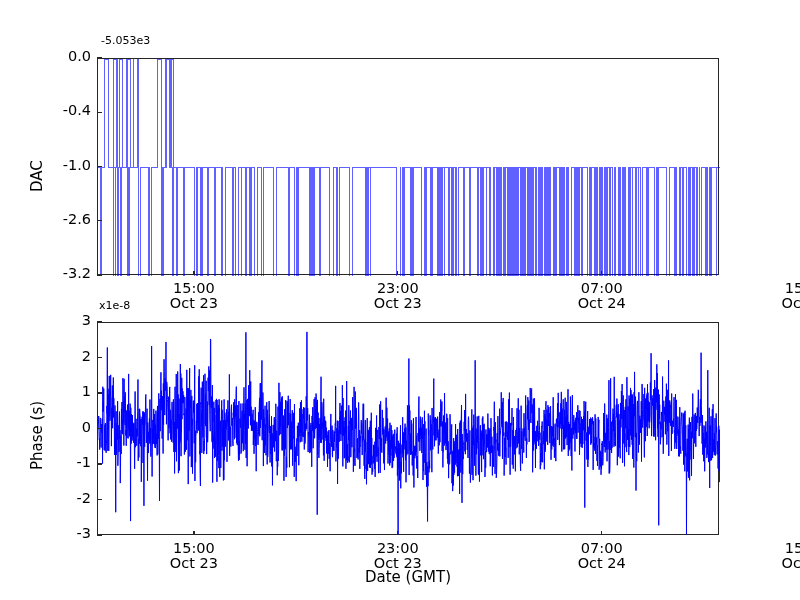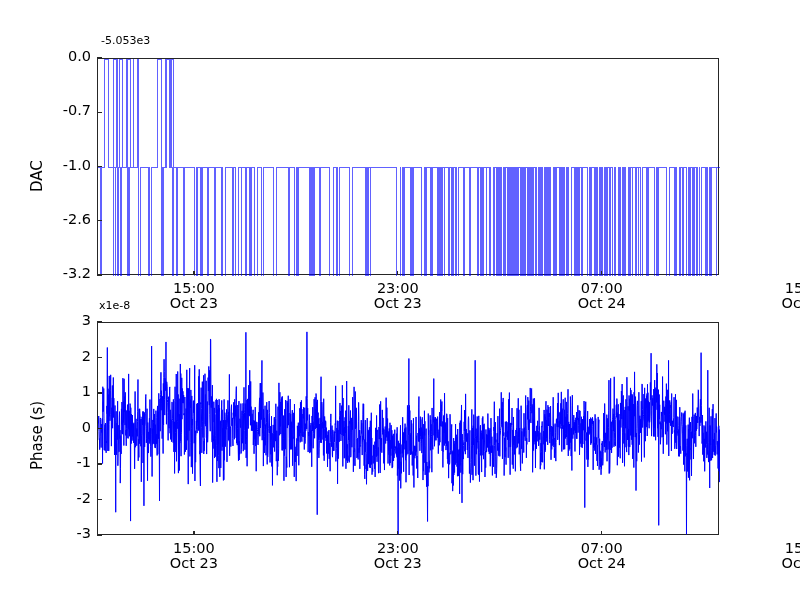--- a/index.html
+++ b/index.html
@@ -87,21 +87,21 @@
 
 
   <div class="figtext offsettext" style="left:101px; top:35px;">-5.053e3</div>
 
   <div class="figtext ylabel-rot" style="left:30px; top:192px;">DAC</div>
 
   <div id="top-yticks">
       <div class="tick tick-y" style="left: 97px; top: 57.3px;"></div>
       <div class="figtext ticklabel-y" style="left: 35px; top: 49px; width: 56px;">0.0</div>
       <div class="tick tick-y" style="left: 97px; top: 111.55px;"></div>
-      <div class="figtext ticklabel-y" style="left: 35px; top: 103.25px; width: 56px;">-0.7</div>
+      <div class="figtext ticklabel-y" style="left: 35px; top: 103.25px; width: 56px;">-0.4</div>
       <div class="tick tick-y" style="left: 97px; top: 165.8px;"></div>
       <div class="figtext ticklabel-y" style="left: 35px; top: 157.5px; width: 56px;">-1.0</div>
       <div class="tick tick-y" style="left: 97px; top: 220.05px;"></div>
       <div class="figtext ticklabel-y" style="left: 35px; top: 211.75px; width: 56px;">-2.6</div>
       <div class="tick tick-y" style="left: 97px; top: 274.3px;"></div>
       <div class="figtext ticklabel-y" style="left: 35px; top: 266px; width: 56px;">-3.2</div>
     </div>
   <div id="top-xticks">
       <div class="tick tick-x" style="left: 193.169px; top: 270.5px;"></div>
       <div class="figtext ticklabel" style="left: 138.869px; top: 281px; width: 110px;">15:00
@@ -119,20 +119,21 @@
   <div class="axes" id="bot-axes" style="left:97px; top:322px; width:622px; height:213px;">
     <svg id="bot-svg" width="622" height="213">
         <path d="M 0.00 106.08 L 0.24 98.87 L 0.48 100.24 L 0.72 93.04 L 0.96 108.43 L 1.20 116.50 L 1.44 115.69 L 1.68 126.64 L 1.91 120.24 L 2.15 96.21 L 2.39 94.93 L 2.63 96.34 L 2.87 113.13 L 3.11 124.56 L 3.35 101.14 L 3.59 103.63 L 3.83 109.56 L 4.07 104.31 L 4.31 95.43 L 4.55 140.52 L 4.79 63.72 L 5.03 88.89 L 5.27 78.72 L 5.50 87.88 L 5.74 65.50 L 5.98 95.14 L 6.22 127.14 L 6.46 105.76 L 6.70 107.26 L 6.94 101.58 L 7.18 127.76 L 7.42 100.03 L 7.66 101.13 L 7.90 120.20 L 8.14 129.81 L 8.38 118.20 L 8.62 119.86 L 8.85 82.91 L 9.09 90.74 L 9.33 24.50 L 9.57 108.98 L 9.81 127.87 L 10.05 65.74 L 10.29 106.91 L 10.53 71.63 L 10.77 127.84 L 11.01 101.61 L 11.25 52.88 L 11.49 93.29 L 11.73 67.12 L 11.97 97.77 L 12.21 91.54 L 12.44 67.61 L 12.68 51.83 L 12.92 74.24 L 13.16 74.80 L 13.40 123.14 L 13.64 99.76 L 13.88 84.67 L 14.12 104.65 L 14.36 62.51 L 14.60 105.23 L 14.84 67.36 L 15.08 90.62 L 15.32 54.49 L 15.56 94.49 L 15.80 75.13 L 16.03 87.48 L 16.27 88.22 L 16.51 131.90 L 16.75 109.38 L 16.99 82.48 L 17.23 97.56 L 17.47 114.09 L 17.71 189.23 L 17.95 98.02 L 18.19 88.31 L 18.43 131.75 L 18.67 117.34 L 18.91 100.01 L 19.15 100.42 L 19.39 116.57 L 19.62 78.17 L 19.86 142.73 L 20.10 130.67 L 20.34 120.37 L 20.58 120.66 L 20.82 102.21 L 21.06 128.84 L 21.30 94.66 L 21.54 88.62 L 21.78 115.56 L 22.02 107.11 L 22.26 160.11 L 22.50 145.53 L 22.74 112.67 L 22.97 125.24 L 23.21 130.88 L 23.45 85.89 L 23.69 101.28 L 23.93 79.02 L 24.17 110.52 L 24.41 97.39 L 24.65 111.21 L 24.89 55.18 L 25.13 66.93 L 25.37 99.51 L 25.61 78.00 L 25.85 122.53 L 26.09 55.77 L 26.33 88.78 L 26.56 73.68 L 26.80 96.04 L 27.04 102.10 L 27.28 69.34 L 27.52 85.17 L 27.76 112.42 L 28.00 107.00 L 28.24 122.77 L 28.48 105.44 L 28.72 87.48 L 28.96 115.08 L 29.20 108.77 L 29.44 81.68 L 29.68 81.65 L 29.92 105.42 L 30.15 115.43 L 30.39 105.82 L 30.63 50.92 L 30.87 106.13 L 31.11 87.72 L 31.35 88.15 L 31.59 113.25 L 31.83 108.14 L 32.07 80.58 L 32.31 82.39 L 32.55 198.09 L 32.79 84.70 L 33.03 110.54 L 33.27 120.59 L 33.51 91.02 L 33.74 112.50 L 33.98 117.79 L 34.22 112.26 L 34.46 92.11 L 34.70 113.44 L 34.94 107.09 L 35.18 116.76 L 35.42 100.94 L 35.66 119.94 L 35.90 99.78 L 36.14 102.98 L 36.38 122.67 L 36.62 145.84 L 36.86 122.85 L 37.10 68.48 L 37.33 121.53 L 37.57 124.23 L 37.81 109.92 L 38.05 95.84 L 38.29 108.21 L 38.53 107.16 L 38.77 122.69 L 39.01 105.44 L 39.25 113.31 L 39.49 98.31 L 39.73 88.56 L 39.97 56.50 L 40.21 137.85 L 40.45 116.38 L 40.68 123.50 L 40.92 134.40 L 41.16 86.17 L 41.40 120.72 L 41.64 85.74 L 41.88 90.48 L 42.12 92.93 L 42.36 95.39 L 42.60 118.09 L 42.84 123.25 L 43.08 95.99 L 43.32 158.81 L 43.56 112.83 L 43.80 110.78 L 44.04 93.84 L 44.27 100.54 L 44.51 101.85 L 44.75 88.46 L 44.99 139.97 L 45.23 108.45 L 45.47 88.61 L 45.71 118.16 L 45.95 182.83 L 46.19 102.18 L 46.43 89.46 L 46.67 123.93 L 46.91 103.22 L 47.15 101.02 L 47.39 90.25 L 47.63 73.53 L 47.86 71.46 L 48.10 99.97 L 48.34 119.80 L 48.58 115.44 L 48.82 105.36 L 49.06 85.70 L 49.30 122.54 L 49.54 157.68 L 49.78 99.54 L 50.02 130.08 L 50.26 123.97 L 50.50 129.87 L 50.74 108.91 L 50.98 116.15 L 51.22 100.70 L 51.45 95.07 L 51.69 120.51 L 51.93 76.50 L 52.17 117.66 L 52.41 105.16 L 52.65 123.22 L 52.89 133.64 L 53.13 111.90 L 53.37 95.94 L 53.61 23.07 L 53.85 93.85 L 54.09 153.49 L 54.33 105.68 L 54.57 121.28 L 54.80 96.94 L 55.04 105.60 L 55.28 120.58 L 55.52 99.53 L 55.76 85.92 L 56.00 115.35 L 56.24 121.16 L 56.48 91.07 L 56.72 97.24 L 56.96 124.68 L 57.20 101.67 L 57.44 125.05 L 57.68 121.53 L 57.92 87.67 L 58.16 94.46 L 58.39 116.31 L 58.63 120.81 L 58.87 111.17 L 59.11 132.44 L 59.35 86.89 L 59.59 82.91 L 59.83 131.29 L 60.07 88.63 L 60.31 101.25 L 60.55 115.68 L 60.79 70.35 L 61.03 113.36 L 61.27 120.40 L 61.51 177.85 L 61.75 80.68 L 61.98 76.00 L 62.22 108.19 L 62.46 74.60 L 62.70 71.51 L 62.94 49.30 L 63.18 87.24 L 63.42 67.69 L 63.66 80.69 L 63.90 86.10 L 64.14 115.65 L 64.38 101.43 L 64.62 73.22 L 64.86 89.17 L 65.10 130.55 L 65.34 60.40 L 65.57 101.98 L 65.81 54.52 L 66.05 36.23 L 66.29 48.62 L 66.53 76.67 L 66.77 92.10 L 67.01 55.26 L 67.25 57.85 L 67.49 67.33 L 67.73 67.74 L 67.97 18.94 L 68.21 72.52 L 68.45 101.24 L 68.69 58.76 L 68.92 60.28 L 69.16 63.87 L 69.40 76.54 L 69.64 79.79 L 69.88 89.20 L 70.12 117.37 L 70.36 92.60 L 70.60 73.72 L 70.84 103.47 L 71.08 105.23 L 71.32 85.00 L 71.56 65.08 L 71.80 63.92 L 72.04 110.22 L 72.28 86.82 L 72.51 116.33 L 72.75 111.07 L 72.99 96.59 L 73.23 96.52 L 73.47 118.71 L 73.71 96.44 L 73.95 78.95 L 74.19 79.69 L 74.43 95.21 L 74.67 97.59 L 74.91 115.98 L 75.15 119.61 L 75.39 76.36 L 75.63 109.98 L 75.87 128.86 L 76.10 112.62 L 76.34 98.84 L 76.58 150.46 L 76.82 77.61 L 77.06 63.74 L 77.30 78.14 L 77.54 109.61 L 77.78 128.96 L 78.02 96.20 L 78.26 50.99 L 78.50 138.29 L 78.74 117.39 L 78.98 97.11 L 79.22 105.71 L 79.46 98.52 L 79.69 48.47 L 79.93 93.13 L 80.17 71.43 L 80.41 150.11 L 80.65 90.71 L 80.89 90.85 L 81.13 75.68 L 81.37 147.54 L 81.61 91.29 L 81.85 120.12 L 82.09 98.49 L 82.33 40.97 L 82.57 117.68 L 82.81 50.57 L 83.05 133.18 L 83.28 111.22 L 83.52 109.71 L 83.76 54.84 L 84.00 96.21 L 84.24 65.36 L 84.48 71.02 L 84.72 80.01 L 84.96 68.32 L 85.20 80.17 L 85.44 76.12 L 85.68 72.16 L 85.92 92.14 L 86.16 90.27 L 86.40 131.54 L 86.63 103.00 L 86.87 73.99 L 87.11 96.96 L 87.35 128.80 L 87.59 127.04 L 87.83 112.35 L 88.07 85.56 L 88.31 112.75 L 88.55 126.74 L 88.79 46.82 L 89.03 103.78 L 89.27 117.31 L 89.51 65.15 L 89.75 82.84 L 89.99 86.21 L 90.22 161.12 L 90.46 65.39 L 90.70 83.37 L 90.94 79.34 L 91.18 107.68 L 91.42 62.94 L 91.66 45.12 L 91.90 133.41 L 92.14 119.58 L 92.38 76.71 L 92.62 85.01 L 92.86 66.93 L 93.10 76.75 L 93.34 144.13 L 93.58 105.61 L 93.81 72.91 L 94.05 102.23 L 94.29 95.99 L 94.53 150.60 L 94.77 119.12 L 95.01 93.38 L 95.25 77.80 L 95.49 77.64 L 95.73 89.75 L 95.97 78.12 L 96.21 120.25 L 96.45 92.94 L 96.69 42.21 L 96.93 157.97 L 97.17 125.91 L 97.40 107.78 L 97.64 139.20 L 97.88 113.24 L 98.12 109.71 L 98.36 97.86 L 98.60 105.85 L 98.84 80.78 L 99.08 110.11 L 99.32 103.63 L 99.56 80.12 L 99.80 99.17 L 100.04 88.61 L 100.28 107.40 L 100.52 107.53 L 100.75 53.30 L 100.99 105.97 L 101.23 46.30 L 101.47 102.02 L 101.71 131.15 L 101.95 127.68 L 102.19 152.95 L 102.43 162.98 L 102.67 79.54 L 102.91 81.06 L 103.15 64.67 L 103.39 85.68 L 103.63 104.81 L 103.87 129.89 L 104.11 111.62 L 104.34 58.65 L 104.58 98.59 L 104.82 112.92 L 105.06 114.57 L 105.30 79.26 L 105.54 52.33 L 105.78 130.95 L 106.02 117.99 L 106.26 127.73 L 106.50 115.21 L 106.74 114.29 L 106.98 50.73 L 107.22 100.84 L 107.46 71.56 L 107.70 103.18 L 107.93 99.80 L 108.17 57.81 L 108.41 106.74 L 108.65 131.06 L 108.89 109.30 L 109.13 84.44 L 109.37 78.55 L 109.61 119.23 L 109.85 111.50 L 110.09 54.61 L 110.33 68.04 L 110.57 67.07 L 110.81 43.42 L 111.05 74.83 L 111.29 82.14 L 111.52 47.36 L 111.76 91.25 L 112.00 100.04 L 112.24 108.20 L 112.48 15.98 L 112.72 16.98 L 112.96 75.29 L 113.20 84.60 L 113.44 73.47 L 113.68 79.52 L 113.92 117.10 L 114.16 119.20 L 114.40 62.14 L 114.64 159.59 L 114.87 112.43 L 115.11 125.63 L 115.35 115.74 L 115.59 117.69 L 115.83 78.68 L 116.07 99.09 L 116.31 84.86 L 116.55 135.04 L 116.79 91.53 L 117.03 107.14 L 117.27 115.43 L 117.51 133.61 L 117.75 112.31 L 117.99 76.99 L 118.23 89.90 L 118.46 75.84 L 118.70 122.25 L 118.94 158.80 L 119.18 77.03 L 119.42 138.05 L 119.66 120.68 L 119.90 86.33 L 120.14 121.00 L 120.38 81.97 L 120.62 132.60 L 120.86 145.17 L 121.10 76.21 L 121.34 88.42 L 121.58 85.35 L 121.82 153.86 L 122.05 99.67 L 122.29 97.72 L 122.53 98.13 L 122.77 144.96 L 123.01 112.05 L 123.25 100.28 L 123.49 87.27 L 123.73 77.38 L 123.97 127.71 L 124.21 86.78 L 124.45 123.66 L 124.69 105.48 L 124.93 105.13 L 125.17 112.44 L 125.41 157.45 L 125.64 97.10 L 125.88 156.86 L 126.12 76.40 L 126.36 137.28 L 126.60 118.44 L 126.84 89.65 L 127.08 93.41 L 127.32 123.68 L 127.56 106.35 L 127.80 97.03 L 128.04 106.45 L 128.28 102.53 L 128.52 86.42 L 128.76 91.49 L 128.99 138.88 L 129.23 104.43 L 129.47 97.96 L 129.71 91.29 L 129.95 77.35 L 130.19 88.94 L 130.43 116.95 L 130.67 88.87 L 130.91 114.14 L 131.15 118.21 L 131.39 51.38 L 131.63 132.81 L 131.87 113.34 L 132.11 106.86 L 132.35 103.63 L 132.58 105.37 L 132.82 123.64 L 133.06 88.40 L 133.30 84.10 L 133.54 81.70 L 133.78 102.40 L 134.02 102.96 L 134.26 96.40 L 134.50 94.91 L 134.74 115.42 L 134.98 122.93 L 135.22 89.77 L 135.46 92.56 L 135.70 79.30 L 135.94 95.60 L 136.17 88.95 L 136.41 116.24 L 136.65 76.33 L 136.89 114.90 L 137.13 103.85 L 137.37 93.02 L 137.61 82.57 L 137.85 93.51 L 138.09 70.18 L 138.33 63.63 L 138.57 120.19 L 138.81 116.40 L 139.05 105.42 L 139.29 122.13 L 139.53 105.32 L 139.76 82.07 L 140.00 104.94 L 140.24 126.57 L 140.48 137.72 L 140.72 85.42 L 140.96 78.09 L 141.20 137.01 L 141.44 118.22 L 141.68 131.26 L 141.92 95.73 L 142.16 100.28 L 142.40 104.61 L 142.64 104.61 L 142.88 80.55 L 143.12 130.46 L 143.35 126.54 L 143.59 114.05 L 143.83 92.81 L 144.07 87.81 L 144.31 120.29 L 144.55 119.09 L 144.79 92.47 L 145.03 80.33 L 145.27 128.17 L 145.51 90.53 L 145.75 83.30 L 145.99 64.35 L 146.23 86.90 L 146.47 89.43 L 146.70 107.51 L 146.94 126.77 L 147.18 80.56 L 147.42 83.00 L 147.66 120.94 L 147.90 9.31 L 148.14 134.88 L 148.38 116.63 L 148.62 113.55 L 148.86 77.07 L 149.10 143.28 L 149.34 103.13 L 149.58 75.92 L 149.82 86.84 L 150.06 86.45 L 150.29 105.52 L 150.53 62.31 L 150.77 91.97 L 151.01 85.80 L 151.25 93.18 L 151.49 90.76 L 151.73 47.24 L 151.97 86.40 L 152.21 68.07 L 152.45 102.24 L 152.69 58.42 L 152.93 99.89 L 153.17 83.69 L 153.41 107.66 L 153.65 99.65 L 153.88 104.86 L 154.12 90.75 L 154.36 98.16 L 154.60 107.85 L 154.84 105.53 L 155.08 86.82 L 155.32 122.00 L 155.56 107.64 L 155.80 97.10 L 156.04 130.77 L 156.28 119.08 L 156.52 97.96 L 156.76 111.02 L 157.00 116.28 L 157.24 84.14 L 157.47 108.92 L 157.71 123.05 L 157.95 98.70 L 158.19 148.22 L 158.43 102.06 L 158.67 105.91 L 158.91 99.16 L 159.15 104.23 L 159.39 106.47 L 159.63 108.63 L 159.87 121.25 L 160.11 121.95 L 160.35 108.84 L 160.59 89.32 L 160.82 111.24 L 161.06 97.58 L 161.30 82.54 L 161.54 74.86 L 161.78 113.26 L 162.02 76.35 L 162.26 60.12 L 162.50 105.00 L 162.74 99.37 L 162.98 60.03 L 163.22 64.84 L 163.46 96.60 L 163.70 65.64 L 163.94 37.42 L 164.18 117.21 L 164.41 97.11 L 164.65 110.21 L 164.89 69.51 L 165.13 82.43 L 165.37 143.09 L 165.61 86.38 L 165.85 103.21 L 166.09 94.92 L 166.33 129.98 L 166.57 113.40 L 166.81 106.68 L 167.05 82.70 L 167.29 122.29 L 167.53 101.66 L 167.77 117.61 L 168.00 132.28 L 168.24 106.87 L 168.48 99.69 L 168.72 79.15 L 168.96 90.91 L 169.20 141.37 L 169.44 86.86 L 169.68 134.02 L 169.92 130.42 L 170.16 110.68 L 170.40 105.47 L 170.64 105.53 L 170.88 90.65 L 171.12 78.04 L 171.36 89.62 L 171.59 109.89 L 171.83 108.73 L 172.07 139.49 L 172.31 103.13 L 172.55 119.49 L 172.79 131.28 L 173.03 107.24 L 173.27 116.50 L 173.51 93.23 L 173.75 143.41 L 173.99 118.86 L 174.23 110.20 L 174.47 162.39 L 174.71 117.10 L 174.94 110.46 L 175.18 101.90 L 175.42 110.54 L 175.66 124.33 L 175.90 117.50 L 176.14 95.52 L 176.38 94.09 L 176.62 128.54 L 176.86 111.09 L 177.10 96.31 L 177.34 98.95 L 177.58 118.13 L 177.82 80.77 L 178.06 95.24 L 178.30 138.20 L 178.53 125.09 L 178.77 107.73 L 179.01 113.85 L 179.25 152.22 L 179.49 135.97 L 179.73 143.66 L 179.97 83.63 L 180.21 122.59 L 180.45 137.85 L 180.69 125.54 L 180.93 59.85 L 181.17 87.03 L 181.41 82.15 L 181.65 112.27 L 181.89 69.22 L 182.12 103.34 L 182.36 103.44 L 182.60 78.93 L 182.84 111.01 L 183.08 93.46 L 183.32 76.16 L 183.56 92.14 L 183.80 74.35 L 184.04 127.37 L 184.28 73.34 L 184.52 127.24 L 184.76 126.51 L 185.00 123.37 L 185.24 125.91 L 185.48 115.71 L 185.71 92.54 L 185.95 157.74 L 186.19 110.27 L 186.43 132.66 L 186.67 86.41 L 186.91 85.97 L 187.15 96.81 L 187.39 126.16 L 187.63 77.01 L 187.87 98.07 L 188.11 153.94 L 188.35 133.75 L 188.59 136.72 L 188.83 144.62 L 189.07 77.93 L 189.30 105.08 L 189.54 86.53 L 189.78 79.78 L 190.02 89.43 L 190.26 72.74 L 190.50 102.17 L 190.74 100.29 L 190.98 89.94 L 191.22 115.65 L 191.46 144.20 L 191.70 104.41 L 191.94 98.76 L 192.18 76.10 L 192.42 126.36 L 192.65 90.92 L 192.89 102.61 L 193.13 106.18 L 193.37 126.38 L 193.61 98.78 L 193.85 105.21 L 194.09 90.66 L 194.33 87.11 L 194.57 142.72 L 194.81 114.52 L 195.05 114.37 L 195.29 89.83 L 195.53 97.01 L 195.77 115.61 L 196.01 113.78 L 196.24 153.90 L 196.48 81.11 L 196.72 139.07 L 196.96 129.45 L 197.20 129.56 L 197.44 138.76 L 197.68 126.97 L 197.92 123.73 L 198.16 158.11 L 198.40 121.59 L 198.64 123.81 L 198.88 115.38 L 199.12 132.92 L 199.36 102.82 L 199.60 108.13 L 199.83 115.53 L 200.07 117.84 L 200.31 99.67 L 200.55 105.40 L 200.79 142.29 L 201.03 102.70 L 201.27 113.21 L 201.51 102.83 L 201.75 85.28 L 201.99 89.42 L 202.23 119.31 L 202.47 79.20 L 202.71 110.01 L 202.95 90.27 L 203.19 104.95 L 203.42 77.32 L 203.66 113.56 L 203.90 118.66 L 204.14 90.98 L 204.38 110.92 L 204.62 113.66 L 204.86 108.67 L 205.10 86.15 L 205.34 95.34 L 205.58 84.23 L 205.82 114.05 L 206.06 108.77 L 206.30 126.50 L 206.54 103.08 L 206.77 84.76 L 207.01 120.63 L 207.25 115.31 L 207.49 100.69 L 207.73 107.98 L 207.97 106.09 L 208.21 73.34 L 208.45 96.78 L 208.69 105.91 L 208.93 8.88 L 209.17 75.68 L 209.41 97.35 L 209.65 85.03 L 209.89 94.99 L 210.13 129.06 L 210.36 109.01 L 210.60 111.48 L 210.84 112.99 L 211.08 110.35 L 211.32 91.55 L 211.56 97.54 L 211.80 130.12 L 212.04 102.30 L 212.28 129.09 L 212.52 108.21 L 212.76 117.07 L 213.00 99.96 L 213.24 122.96 L 213.48 107.08 L 213.72 143.78 L 213.95 93.03 L 214.19 92.92 L 214.43 107.81 L 214.67 84.13 L 214.91 84.47 L 215.15 125.27 L 215.39 110.33 L 215.63 98.77 L 215.87 97.30 L 216.11 76.11 L 216.35 102.40 L 216.59 115.27 L 216.83 107.11 L 217.07 74.22 L 217.31 106.04 L 217.54 85.99 L 217.78 87.12 L 218.02 70.52 L 218.26 73.14 L 218.50 104.87 L 218.74 78.89 L 218.98 79.70 L 219.22 191.70 L 219.46 76.88 L 219.70 131.45 L 219.94 94.23 L 220.18 89.60 L 220.42 116.69 L 220.66 95.61 L 220.89 134.90 L 221.13 125.24 L 221.37 117.41 L 221.61 101.08 L 221.85 114.38 L 222.09 94.82 L 222.33 103.31 L 222.57 119.56 L 222.81 78.60 L 223.05 53.71 L 223.29 119.98 L 223.53 99.73 L 223.77 79.02 L 224.01 80.72 L 224.25 86.94 L 224.48 105.24 L 224.72 98.92 L 224.96 116.57 L 225.20 100.85 L 225.44 132.39 L 225.68 75.73 L 225.92 103.50 L 226.16 137.74 L 226.40 105.40 L 226.64 93.47 L 226.88 102.28 L 227.12 97.93 L 227.36 114.75 L 227.60 97.78 L 227.84 99.39 L 228.07 117.83 L 228.31 104.58 L 228.55 130.42 L 228.79 128.07 L 229.03 123.80 L 229.27 112.15 L 229.51 144.01 L 229.75 116.78 L 229.99 108.37 L 230.23 117.58 L 230.47 108.98 L 230.71 130.72 L 230.95 106.98 L 231.19 135.82 L 231.43 120.28 L 231.66 124.62 L 231.90 137.04 L 232.14 148.23 L 232.38 119.80 L 232.62 99.75 L 232.86 90.92 L 233.10 111.37 L 233.34 116.68 L 233.58 123.71 L 233.82 107.26 L 234.06 102.62 L 234.30 131.85 L 234.54 134.16 L 234.78 106.89 L 235.02 110.63 L 235.25 113.89 L 235.49 127.64 L 235.73 119.60 L 235.97 127.81 L 236.21 108.46 L 236.45 118.83 L 236.69 108.95 L 236.93 110.01 L 237.17 100.63 L 237.41 101.75 L 237.65 62.86 L 237.89 138.42 L 238.13 132.24 L 238.37 125.64 L 238.60 118.50 L 238.84 104.97 L 239.08 120.09 L 239.32 97.65 L 239.56 160.90 L 239.80 113.94 L 240.04 106.91 L 240.28 135.68 L 240.52 133.56 L 240.76 109.99 L 241.00 97.96 L 241.24 118.75 L 241.48 96.34 L 241.72 92.70 L 241.96 79.97 L 242.19 106.04 L 242.43 111.06 L 242.67 88.00 L 242.91 117.93 L 243.15 112.76 L 243.39 82.62 L 243.63 83.50 L 243.87 94.48 L 244.11 112.12 L 244.35 62.26 L 244.59 90.69 L 244.83 143.45 L 245.07 75.06 L 245.31 108.28 L 245.55 105.78 L 245.78 112.95 L 246.02 98.06 L 246.26 135.28 L 246.50 104.11 L 246.74 134.59 L 246.98 94.35 L 247.22 98.92 L 247.46 109.94 L 247.70 87.65 L 247.94 145.80 L 248.18 109.82 L 248.42 137.36 L 248.66 58.03 L 248.90 105.61 L 249.14 125.52 L 249.37 121.36 L 249.61 139.87 L 249.85 132.67 L 250.09 137.69 L 250.33 103.17 L 250.57 116.82 L 250.81 82.30 L 251.05 100.49 L 251.29 139.36 L 251.53 119.82 L 251.77 98.12 L 252.01 100.84 L 252.25 94.68 L 252.49 87.50 L 252.72 134.20 L 252.96 132.74 L 253.20 105.11 L 253.44 94.90 L 253.68 109.86 L 253.92 124.25 L 254.16 99.15 L 254.40 106.74 L 254.64 74.16 L 254.88 95.89 L 255.12 119.95 L 255.36 148.82 L 255.60 127.55 L 255.84 142.50 L 256.08 63.87 L 256.31 128.86 L 256.55 125.32 L 256.79 126.91 L 257.03 142.83 L 257.27 68.51 L 257.51 105.82 L 257.75 86.63 L 257.99 104.72 L 258.23 84.77 L 258.47 86.96 L 258.71 115.54 L 258.95 134.98 L 259.19 117.02 L 259.43 115.17 L 259.67 134.17 L 259.90 125.27 L 260.14 136.45 L 260.38 98.82 L 260.62 79.42 L 260.86 92.11 L 261.10 129.72 L 261.34 121.07 L 261.58 107.16 L 261.82 145.82 L 262.06 122.30 L 262.30 123.47 L 262.54 112.58 L 262.78 112.64 L 263.02 106.57 L 263.26 97.12 L 263.49 110.40 L 263.73 100.13 L 263.97 121.22 L 264.21 132.06 L 264.45 112.93 L 264.69 118.32 L 264.93 91.22 L 265.17 80.65 L 265.41 116.59 L 265.65 80.97 L 265.89 117.41 L 266.13 142.74 L 266.37 116.56 L 266.61 151.56 L 266.84 155.89 L 267.08 113.34 L 267.32 97.13 L 267.56 128.78 L 267.80 119.25 L 268.04 146.05 L 268.28 141.75 L 268.52 161.29 L 268.76 130.33 L 269.00 128.13 L 269.24 95.09 L 269.48 147.55 L 269.72 147.99 L 269.96 123.01 L 270.20 106.87 L 270.43 141.14 L 270.67 108.36 L 270.91 126.12 L 271.15 127.24 L 271.39 104.24 L 271.63 144.59 L 271.87 106.31 L 272.11 108.56 L 272.35 97.79 L 272.59 145.01 L 272.83 127.46 L 273.07 141.81 L 273.31 89.74 L 273.55 141.05 L 273.79 114.96 L 274.02 151.68 L 274.26 144.94 L 274.50 146.18 L 274.74 148.59 L 274.98 132.76 L 275.22 140.43 L 275.46 121.87 L 275.70 133.14 L 275.94 125.14 L 276.18 122.75 L 276.42 133.78 L 276.66 145.92 L 276.90 118.65 L 277.14 153.97 L 277.38 126.67 L 277.61 104.83 L 277.85 113.59 L 278.09 112.74 L 278.33 133.66 L 278.57 92.44 L 278.81 122.31 L 279.05 138.80 L 279.29 109.86 L 279.53 107.17 L 279.77 106.81 L 280.01 132.67 L 280.25 124.38 L 280.49 150.18 L 280.73 140.14 L 280.96 103.97 L 281.20 116.09 L 281.44 103.29 L 281.68 81.48 L 281.92 107.26 L 282.16 150.00 L 282.40 129.43 L 282.64 78.29 L 282.88 127.42 L 283.12 115.40 L 283.36 121.38 L 283.60 115.40 L 283.84 129.71 L 284.08 109.71 L 284.32 86.89 L 284.55 109.32 L 284.79 111.43 L 285.03 94.91 L 285.27 107.43 L 285.51 105.65 L 285.75 140.35 L 285.99 106.51 L 286.23 126.46 L 286.47 147.05 L 286.71 122.95 L 286.95 108.34 L 287.19 103.51 L 287.43 110.76 L 287.67 120.47 L 287.91 99.10 L 288.14 74.68 L 288.38 114.30 L 288.62 113.43 L 288.86 84.68 L 289.10 117.93 L 289.34 111.35 L 289.58 95.53 L 289.82 112.34 L 290.06 140.53 L 290.30 108.46 L 290.54 127.44 L 290.78 110.90 L 291.02 131.79 L 291.26 105.42 L 291.50 135.27 L 291.73 142.49 L 291.97 99.75 L 292.21 140.08 L 292.45 117.31 L 292.69 128.58 L 292.93 132.62 L 293.17 102.19 L 293.41 125.57 L 293.65 118.75 L 293.89 107.21 L 294.13 145.10 L 294.37 112.64 L 294.61 144.05 L 294.85 122.69 L 295.09 126.24 L 295.32 110.83 L 295.56 137.92 L 295.80 130.25 L 296.04 134.91 L 296.28 131.05 L 296.52 125.96 L 296.76 106.69 L 297.00 124.85 L 297.24 123.59 L 297.48 123.58 L 297.72 129.75 L 297.96 130.51 L 298.20 128.70 L 298.44 132.24 L 298.67 110.64 L 298.91 134.26 L 299.15 104.28 L 299.39 152.58 L 299.63 140.58 L 299.87 124.64 L 300.11 211.22 L 300.35 117.80 L 300.59 126.36 L 300.83 145.55 L 301.07 128.87 L 301.31 120.27 L 301.55 157.50 L 301.79 124.94 L 302.03 130.96 L 302.26 113.41 L 302.50 102.27 L 302.74 165.33 L 302.98 138.80 L 303.22 144.09 L 303.46 150.31 L 303.70 132.02 L 303.94 121.57 L 304.18 130.39 L 304.42 122.39 L 304.66 94.22 L 304.90 134.40 L 305.14 110.18 L 305.38 112.79 L 305.62 148.78 L 305.85 109.24 L 306.09 126.36 L 306.33 109.90 L 306.57 105.66 L 306.81 120.28 L 307.05 100.65 L 307.29 126.57 L 307.53 137.20 L 307.77 104.51 L 308.01 159.27 L 308.25 135.20 L 308.49 117.78 L 308.73 132.22 L 308.97 103.50 L 309.21 102.08 L 309.44 82.41 L 309.68 86.80 L 309.92 130.84 L 310.16 112.48 L 310.40 112.07 L 310.64 83.48 L 310.88 35.50 L 311.12 152.03 L 311.36 82.36 L 311.60 107.43 L 311.84 87.52 L 312.08 127.58 L 312.32 111.75 L 312.56 131.76 L 312.79 110.37 L 313.03 111.48 L 313.27 97.19 L 313.51 131.32 L 313.75 100.49 L 313.99 116.80 L 314.23 142.53 L 314.47 130.42 L 314.71 130.63 L 314.95 128.44 L 315.19 152.51 L 315.43 95.17 L 315.67 128.91 L 315.91 164.48 L 316.15 128.47 L 316.38 122.81 L 316.62 128.12 L 316.86 135.24 L 317.10 123.27 L 317.34 123.20 L 317.58 132.53 L 317.82 124.63 L 318.06 93.94 L 318.30 128.62 L 318.54 112.77 L 318.78 145.53 L 319.02 133.01 L 319.26 140.73 L 319.50 137.27 L 319.74 154.98 L 319.97 110.05 L 320.21 116.23 L 320.45 118.48 L 320.69 84.06 L 320.93 73.54 L 321.17 113.50 L 321.41 118.74 L 321.65 105.38 L 321.89 127.81 L 322.13 118.66 L 322.37 93.66 L 322.61 112.91 L 322.85 96.54 L 323.09 116.05 L 323.33 104.57 L 323.56 120.09 L 323.80 130.10 L 324.04 121.01 L 324.28 94.27 L 324.52 115.92 L 324.76 108.83 L 325.00 157.06 L 325.24 131.65 L 325.48 148.12 L 325.72 101.08 L 325.96 118.38 L 326.20 139.80 L 326.44 87.74 L 326.68 112.44 L 326.91 98.29 L 327.15 151.92 L 327.39 145.00 L 327.63 130.97 L 327.87 122.16 L 328.11 105.61 L 328.35 152.42 L 328.59 163.73 L 328.83 138.99 L 329.07 155.71 L 329.31 163.49 L 329.55 198.47 L 329.79 143.15 L 330.03 163.16 L 330.27 90.56 L 330.50 111.97 L 330.74 107.26 L 330.98 149.42 L 331.22 139.66 L 331.46 137.75 L 331.70 145.37 L 331.94 114.60 L 332.18 92.30 L 332.42 127.27 L 332.66 96.74 L 332.90 107.86 L 333.14 101.22 L 333.38 111.53 L 333.62 113.71 L 333.86 149.19 L 334.09 84.94 L 334.33 121.44 L 334.57 121.38 L 334.81 126.36 L 335.05 101.82 L 335.29 93.87 L 335.53 99.15 L 335.77 55.59 L 336.01 112.37 L 336.25 96.09 L 336.49 123.28 L 336.73 116.58 L 336.97 94.17 L 337.21 117.30 L 337.45 94.34 L 337.68 108.94 L 337.92 116.13 L 338.16 117.27 L 338.40 98.33 L 338.64 95.66 L 338.88 108.43 L 339.12 114.07 L 339.36 114.76 L 339.60 93.65 L 339.84 104.17 L 340.08 119.71 L 340.32 130.65 L 340.56 123.19 L 340.80 108.48 L 341.04 106.65 L 341.27 122.27 L 341.51 89.20 L 341.75 112.46 L 341.99 119.22 L 342.23 98.99 L 342.47 102.89 L 342.71 76.48 L 342.95 83.08 L 343.19 103.47 L 343.43 81.90 L 343.67 87.92 L 343.91 78.51 L 344.15 127.99 L 344.39 114.99 L 344.62 98.50 L 344.86 144.39 L 345.10 127.79 L 345.34 128.51 L 345.58 93.00 L 345.82 102.80 L 346.06 91.94 L 346.30 122.55 L 346.54 70.15 L 346.78 106.23 L 347.02 109.91 L 347.26 101.32 L 347.50 120.44 L 347.74 99.44 L 347.98 127.10 L 348.21 121.82 L 348.45 122.71 L 348.69 90.78 L 348.93 92.11 L 349.17 103.38 L 349.41 136.05 L 349.65 95.07 L 349.89 140.65 L 350.13 118.31 L 350.37 126.96 L 350.61 155.15 L 350.85 133.43 L 351.09 129.71 L 351.33 139.39 L 351.57 141.34 L 351.80 139.61 L 352.04 91.24 L 352.28 104.07 L 352.52 127.66 L 352.76 131.32 L 353.00 129.94 L 353.24 130.20 L 353.48 105.07 L 353.72 101.37 L 353.96 160.24 L 354.20 131.56 L 354.44 128.49 L 354.68 168.14 L 354.92 142.29 L 355.16 127.42 L 355.39 162.46 L 355.63 115.10 L 355.87 151.99 L 356.11 118.03 L 356.35 133.71 L 356.59 149.57 L 356.83 120.76 L 357.07 137.36 L 357.31 141.63 L 357.55 101.06 L 357.79 123.64 L 358.03 139.89 L 358.27 111.72 L 358.51 120.98 L 358.74 121.07 L 358.98 143.62 L 359.22 114.40 L 359.46 153.21 L 359.70 106.00 L 359.94 133.89 L 360.18 126.78 L 360.42 153.08 L 360.66 131.14 L 360.90 131.82 L 361.14 128.52 L 361.38 125.95 L 361.62 170.94 L 361.86 99.84 L 362.10 142.34 L 362.33 97.60 L 362.57 121.93 L 362.81 149.64 L 363.05 130.88 L 363.29 94.96 L 363.53 81.98 L 363.77 139.19 L 364.01 179.85 L 364.25 111.08 L 364.49 128.09 L 364.73 151.20 L 364.97 128.64 L 365.21 136.09 L 365.45 122.37 L 365.69 118.95 L 365.92 116.78 L 366.16 98.79 L 366.40 107.84 L 366.64 87.06 L 366.88 128.29 L 367.12 119.18 L 367.36 131.18 L 367.60 70.89 L 367.84 108.51 L 368.08 113.53 L 368.32 106.08 L 368.56 118.60 L 368.80 116.10 L 369.04 114.22 L 369.28 127.01 L 369.51 117.47 L 369.75 110.30 L 369.99 134.94 L 370.23 97.12 L 370.47 93.65 L 370.71 96.19 L 370.95 119.70 L 371.19 123.56 L 371.43 150.57 L 371.67 126.28 L 371.91 107.33 L 372.15 139.66 L 372.39 159.60 L 372.63 151.62 L 372.86 149.71 L 373.10 145.16 L 373.34 136.58 L 373.58 122.85 L 373.82 86.36 L 374.06 151.87 L 374.30 118.48 L 374.54 124.38 L 374.78 104.94 L 375.02 157.16 L 375.26 102.64 L 375.50 121.86 L 375.74 91.65 L 375.98 102.15 L 376.22 114.93 L 376.45 142.66 L 376.69 115.12 L 376.93 114.98 L 377.17 37.28 L 377.41 113.28 L 377.65 115.13 L 377.89 152.60 L 378.13 105.61 L 378.37 131.21 L 378.61 113.36 L 378.85 125.54 L 379.09 93.42 L 379.33 93.72 L 379.57 119.23 L 379.81 118.00 L 380.04 127.24 L 380.28 151.01 L 380.52 151.62 L 380.76 92.86 L 381.00 133.62 L 381.24 137.36 L 381.48 158.55 L 381.72 129.67 L 381.96 117.44 L 382.20 104.79 L 382.44 102.19 L 382.68 132.39 L 382.92 120.42 L 383.16 110.06 L 383.40 131.24 L 383.63 149.05 L 383.87 107.55 L 384.11 132.33 L 384.35 95.17 L 384.59 116.21 L 384.83 93.45 L 385.07 115.26 L 385.31 101.72 L 385.55 136.15 L 385.79 108.55 L 386.03 101.05 L 386.27 100.81 L 386.51 119.03 L 386.75 128.44 L 386.98 153.99 L 387.22 141.13 L 387.46 128.09 L 387.70 144.64 L 387.94 106.48 L 388.18 121.65 L 388.42 129.17 L 388.66 111.40 L 388.90 116.82 L 389.14 123.25 L 389.38 111.89 L 389.62 124.56 L 389.86 90.57 L 390.10 109.11 L 390.34 128.65 L 390.57 104.75 L 390.81 117.09 L 391.05 113.09 L 391.29 131.07 L 391.53 107.41 L 391.77 120.19 L 392.01 105.24 L 392.25 143.29 L 392.49 123.43 L 392.73 129.40 L 392.97 95.12 L 393.21 109.15 L 393.45 121.95 L 393.69 129.84 L 393.93 113.72 L 394.16 133.23 L 394.40 152.41 L 394.64 122.58 L 394.88 123.23 L 395.12 130.62 L 395.36 134.77 L 395.60 143.81 L 395.84 104.11 L 396.08 107.92 L 396.32 78.70 L 396.56 122.68 L 396.80 131.99 L 397.04 150.90 L 397.28 133.19 L 397.52 99.23 L 397.75 119.32 L 397.99 116.65 L 398.23 154.83 L 398.47 152.89 L 398.71 145.82 L 398.95 133.85 L 399.19 110.17 L 399.43 117.01 L 399.67 127.61 L 399.91 93.12 L 400.15 121.14 L 400.39 120.23 L 400.63 132.77 L 400.87 132.65 L 401.11 130.00 L 401.34 129.68 L 401.58 85.68 L 401.82 133.38 L 402.06 111.51 L 402.30 111.64 L 402.54 107.50 L 402.78 105.19 L 403.02 103.83 L 403.26 69.32 L 403.50 100.89 L 403.74 85.05 L 403.98 103.76 L 404.22 79.12 L 404.46 135.83 L 404.69 101.95 L 404.93 84.78 L 405.17 74.94 L 405.41 110.62 L 405.65 112.75 L 405.89 109.52 L 406.13 152.58 L 406.37 134.80 L 406.61 114.87 L 406.85 121.29 L 407.09 134.23 L 407.33 98.70 L 407.57 128.25 L 407.81 124.53 L 408.05 141.65 L 408.28 99.33 L 408.52 98.50 L 408.76 108.61 L 409.00 113.85 L 409.24 108.20 L 409.48 116.67 L 409.72 108.94 L 409.96 99.21 L 410.20 134.84 L 410.44 102.40 L 410.68 76.29 L 410.92 124.15 L 411.16 90.61 L 411.40 69.59 L 411.64 99.65 L 411.87 118.49 L 412.11 151.70 L 412.35 99.90 L 412.59 124.02 L 412.83 117.52 L 413.07 104.64 L 413.31 101.56 L 413.55 99.93 L 413.79 101.84 L 414.03 85.03 L 414.27 141.64 L 414.51 128.68 L 414.75 106.94 L 414.99 116.39 L 415.23 145.69 L 415.46 93.98 L 415.70 115.42 L 415.94 122.00 L 416.18 113.41 L 416.42 131.41 L 416.66 127.71 L 416.90 113.00 L 417.14 119.56 L 417.38 148.31 L 417.62 126.15 L 417.86 106.97 L 418.10 125.31 L 418.34 111.24 L 418.58 104.44 L 418.81 103.10 L 419.05 85.21 L 419.29 123.35 L 419.53 124.31 L 419.77 108.45 L 420.01 107.40 L 420.25 75.29 L 420.49 114.26 L 420.73 120.43 L 420.97 86.75 L 421.21 131.38 L 421.45 124.53 L 421.69 104.98 L 421.93 120.47 L 422.17 127.70 L 422.40 143.21 L 422.64 147.76 L 422.88 106.58 L 423.12 82.69 L 423.36 107.92 L 423.60 125.81 L 423.84 108.48 L 424.08 117.31 L 424.32 140.44 L 424.56 130.34 L 424.80 127.23 L 425.04 105.49 L 425.28 116.17 L 425.52 117.30 L 425.76 129.55 L 425.99 90.24 L 426.23 113.47 L 426.47 104.75 L 426.71 108.48 L 426.95 113.84 L 427.19 117.75 L 427.43 107.05 L 427.67 72.50 L 427.91 102.40 L 428.15 107.79 L 428.39 134.85 L 428.63 115.10 L 428.87 121.41 L 429.11 86.58 L 429.35 82.19 L 429.58 96.33 L 429.82 74.10 L 430.06 79.58 L 430.30 97.88 L 430.54 106.99 L 430.78 77.62 L 431.02 119.00 L 431.26 118.18 L 431.50 96.65 L 431.74 98.75 L 431.98 98.17 L 432.22 64.94 L 432.46 83.54 L 432.70 88.52 L 432.93 100.04 L 433.17 77.69 L 433.41 66.60 L 433.65 65.49 L 433.89 90.17 L 434.13 81.33 L 434.37 82.40 L 434.61 149.30 L 434.85 130.12 L 435.09 117.68 L 435.33 75.62 L 435.57 127.53 L 435.81 96.18 L 436.05 117.77 L 436.29 118.53 L 436.52 75.30 L 436.76 102.63 L 437.00 121.33 L 437.24 107.99 L 437.48 145.02 L 437.72 109.46 L 437.96 115.77 L 438.20 111.80 L 438.44 125.79 L 438.68 102.83 L 438.92 104.66 L 439.16 118.35 L 439.40 106.74 L 439.64 97.80 L 439.88 113.36 L 440.11 108.08 L 440.35 110.93 L 440.59 122.95 L 440.83 121.60 L 441.07 84.85 L 441.31 106.55 L 441.55 103.40 L 441.79 116.70 L 442.03 109.67 L 442.27 146.20 L 442.51 130.24 L 442.75 142.31 L 442.99 120.13 L 443.23 139.03 L 443.47 128.44 L 443.70 103.12 L 443.94 104.20 L 444.18 98.47 L 444.42 133.01 L 444.66 139.30 L 444.90 127.04 L 445.14 113.36 L 445.38 113.18 L 445.62 108.14 L 445.86 121.32 L 446.10 86.95 L 446.34 146.29 L 446.58 108.51 L 446.82 91.23 L 447.06 128.94 L 447.29 93.82 L 447.53 127.15 L 447.77 83.11 L 448.01 78.23 L 448.25 118.57 L 448.49 97.36 L 448.73 115.00 L 448.97 86.63 L 449.21 89.53 L 449.45 103.67 L 449.69 121.88 L 449.93 82.16 L 450.17 88.86 L 450.41 103.00 L 450.64 94.80 L 450.88 84.01 L 451.12 93.82 L 451.36 90.22 L 451.60 116.21 L 451.84 120.09 L 452.08 111.96 L 452.32 109.57 L 452.56 83.03 L 452.80 103.92 L 453.04 136.79 L 453.28 103.06 L 453.52 119.00 L 453.76 126.41 L 454.00 116.10 L 454.23 122.70 L 454.47 103.82 L 454.71 113.18 L 454.95 102.30 L 455.19 74.26 L 455.43 121.56 L 455.67 101.70 L 455.91 124.01 L 456.15 114.98 L 456.39 134.81 L 456.63 126.43 L 456.87 130.22 L 457.11 100.62 L 457.35 109.30 L 457.59 124.27 L 457.82 138.14 L 458.06 119.56 L 458.30 97.09 L 458.54 95.76 L 458.78 99.74 L 459.02 97.89 L 459.26 103.86 L 459.50 80.10 L 459.74 116.90 L 459.98 112.33 L 460.22 69.85 L 460.46 93.42 L 460.70 93.18 L 460.94 104.17 L 461.18 98.18 L 461.41 122.11 L 461.65 99.99 L 461.89 89.41 L 462.13 105.48 L 462.37 88.70 L 462.61 100.85 L 462.85 80.26 L 463.09 95.92 L 463.33 68.88 L 463.57 103.40 L 463.81 128.55 L 464.05 95.40 L 464.29 87.06 L 464.53 105.67 L 464.76 85.71 L 465.00 86.76 L 465.24 76.30 L 465.48 126.43 L 465.72 102.34 L 465.96 110.25 L 466.20 115.19 L 466.44 86.82 L 466.68 126.27 L 466.92 88.03 L 467.16 74.74 L 467.40 110.41 L 467.64 115.57 L 467.88 93.80 L 468.12 104.04 L 468.35 78.91 L 468.59 113.96 L 468.83 101.28 L 469.07 122.05 L 469.31 111.90 L 469.55 90.78 L 469.79 83.99 L 470.03 66.26 L 470.27 132.94 L 470.51 101.90 L 470.75 98.86 L 470.99 127.54 L 471.23 110.20 L 471.47 101.04 L 471.71 126.05 L 471.94 105.53 L 472.18 119.65 L 472.42 73.57 L 472.66 88.06 L 472.90 123.86 L 473.14 133.10 L 473.38 127.92 L 473.62 105.09 L 473.86 147.50 L 474.10 82.60 L 474.34 72.13 L 474.58 93.19 L 474.82 115.65 L 475.06 103.61 L 475.30 105.77 L 475.53 111.40 L 475.77 92.12 L 476.01 104.66 L 476.25 99.18 L 476.49 107.33 L 476.73 101.75 L 476.97 128.47 L 477.21 96.93 L 477.45 110.01 L 477.69 94.92 L 477.93 95.25 L 478.17 94.68 L 478.41 115.31 L 478.65 89.07 L 478.88 115.88 L 479.12 94.00 L 479.36 94.78 L 479.60 96.77 L 479.84 82.33 L 480.08 109.62 L 480.32 102.68 L 480.56 95.09 L 480.80 97.56 L 481.04 87.13 L 481.28 92.52 L 481.52 131.83 L 481.76 111.94 L 482.00 87.87 L 482.24 120.67 L 482.47 119.00 L 482.71 117.41 L 482.95 100.36 L 483.19 123.97 L 483.43 93.76 L 483.67 104.06 L 483.91 111.88 L 484.15 124.92 L 484.39 121.27 L 484.63 96.14 L 484.87 121.11 L 485.11 99.74 L 485.35 107.23 L 485.59 93.23 L 485.83 99.49 L 486.06 78.04 L 486.30 86.75 L 486.54 117.13 L 486.78 184.60 L 487.02 88.69 L 487.26 109.25 L 487.50 90.11 L 487.74 78.73 L 487.98 117.59 L 488.22 114.16 L 488.46 109.55 L 488.70 127.93 L 488.94 136.54 L 489.18 111.46 L 489.42 113.16 L 489.65 88.10 L 489.89 143.90 L 490.13 108.86 L 490.37 136.46 L 490.61 106.06 L 490.85 103.72 L 491.09 111.55 L 491.33 108.74 L 491.57 96.00 L 491.81 104.89 L 492.05 110.35 L 492.29 102.96 L 492.53 94.61 L 492.77 121.75 L 493.01 95.85 L 493.24 100.85 L 493.48 120.14 L 493.72 105.43 L 493.96 95.56 L 494.20 101.02 L 494.44 94.22 L 494.68 95.97 L 494.92 103.36 L 495.16 146.87 L 495.40 97.94 L 495.64 124.75 L 495.88 113.72 L 496.12 121.02 L 496.36 120.19 L 496.59 124.85 L 496.83 127.69 L 497.07 91.33 L 497.31 106.67 L 497.55 130.92 L 497.79 95.53 L 498.03 122.10 L 498.27 116.99 L 498.51 120.82 L 498.75 114.43 L 498.99 137.92 L 499.23 122.22 L 499.47 142.93 L 499.71 124.72 L 499.95 120.24 L 500.18 93.94 L 500.42 114.71 L 500.66 101.35 L 500.90 96.69 L 501.14 146.71 L 501.38 138.79 L 501.62 115.68 L 501.86 129.99 L 502.10 127.76 L 502.34 137.82 L 502.58 143.81 L 502.82 128.75 L 503.06 151.76 L 503.30 135.18 L 503.54 145.59 L 503.77 120.52 L 504.01 121.94 L 504.25 118.12 L 504.49 121.46 L 504.73 142.33 L 504.97 138.24 L 505.21 128.61 L 505.45 115.96 L 505.69 90.05 L 505.93 111.59 L 506.17 109.31 L 506.41 123.96 L 506.65 80.56 L 506.89 95.14 L 507.13 129.40 L 507.36 109.83 L 507.60 119.75 L 507.84 116.08 L 508.08 127.12 L 508.32 126.10 L 508.56 116.90 L 508.80 91.66 L 509.04 138.29 L 509.28 95.34 L 509.52 116.49 L 509.76 102.65 L 510.00 126.49 L 510.24 120.95 L 510.48 104.42 L 510.71 87.77 L 510.95 57.15 L 511.19 150.56 L 511.43 118.47 L 511.67 149.63 L 511.91 141.12 L 512.15 115.22 L 512.39 95.69 L 512.63 55.34 L 512.87 126.96 L 513.11 108.52 L 513.35 98.76 L 513.59 129.98 L 513.83 106.86 L 514.07 124.76 L 514.30 108.97 L 514.54 96.54 L 514.78 94.12 L 515.02 85.62 L 515.26 107.86 L 515.50 107.92 L 515.74 90.88 L 515.98 123.78 L 516.22 53.82 L 516.46 109.62 L 516.70 115.29 L 516.94 122.10 L 517.18 119.01 L 517.42 123.09 L 517.66 96.54 L 517.89 92.42 L 518.13 82.75 L 518.37 81.50 L 518.61 94.30 L 518.85 75.60 L 519.09 78.83 L 519.33 142.24 L 519.57 89.75 L 519.81 132.65 L 520.05 84.38 L 520.29 81.36 L 520.53 133.63 L 520.77 103.84 L 521.01 91.10 L 521.25 108.56 L 521.48 124.61 L 521.72 97.38 L 521.96 129.15 L 522.20 135.27 L 522.44 79.93 L 522.68 93.44 L 522.92 104.50 L 523.16 93.31 L 523.40 68.00 L 523.64 86.74 L 523.88 96.12 L 524.12 61.04 L 524.36 109.88 L 524.60 139.82 L 524.83 112.67 L 525.07 74.94 L 525.31 72.44 L 525.55 103.84 L 525.79 120.45 L 526.03 114.82 L 526.27 86.98 L 526.51 143.28 L 526.75 110.37 L 526.99 124.22 L 527.23 83.83 L 527.47 103.14 L 527.71 105.21 L 527.95 76.29 L 528.19 119.94 L 528.42 122.64 L 528.66 129.09 L 528.90 54.21 L 529.14 78.76 L 529.38 106.76 L 529.62 116.95 L 529.86 102.56 L 530.10 83.27 L 530.34 123.54 L 530.58 105.87 L 530.82 132.09 L 531.06 72.47 L 531.30 87.86 L 531.54 75.81 L 531.78 124.07 L 532.01 99.70 L 532.25 85.65 L 532.49 64.92 L 532.73 112.44 L 532.97 67.12 L 533.21 79.83 L 533.45 116.71 L 533.69 92.90 L 533.93 70.99 L 534.17 121.75 L 534.41 72.37 L 534.65 135.83 L 534.89 83.34 L 535.13 113.97 L 535.37 81.03 L 535.60 94.21 L 535.84 144.57 L 536.08 69.22 L 536.32 93.16 L 536.56 48.89 L 536.80 89.19 L 537.04 96.10 L 537.28 114.09 L 537.52 73.63 L 537.76 86.22 L 538.00 167.58 L 538.24 109.98 L 538.48 112.27 L 538.72 138.22 L 538.95 105.18 L 539.19 81.90 L 539.43 77.86 L 539.67 82.30 L 539.91 100.11 L 540.15 111.79 L 540.39 129.56 L 540.63 116.97 L 540.87 69.21 L 541.11 104.94 L 541.35 121.68 L 541.59 111.28 L 541.83 92.76 L 542.07 100.64 L 542.31 109.94 L 542.54 96.33 L 542.78 109.06 L 543.02 97.75 L 543.26 78.17 L 543.50 138.56 L 543.74 87.57 L 543.98 60.95 L 544.22 61.33 L 544.46 86.79 L 544.70 104.55 L 544.94 98.93 L 545.18 97.17 L 545.42 93.18 L 545.66 91.56 L 545.90 71.09 L 546.13 110.88 L 546.37 134.41 L 546.61 64.84 L 546.85 85.31 L 547.09 101.26 L 547.33 118.20 L 547.57 75.54 L 547.81 91.57 L 548.05 93.44 L 548.29 104.13 L 548.53 72.77 L 548.77 84.50 L 549.01 70.50 L 549.25 112.99 L 549.49 61.31 L 549.72 98.88 L 549.96 69.69 L 550.20 97.56 L 550.44 77.87 L 550.68 90.69 L 550.92 100.56 L 551.16 105.25 L 551.40 79.30 L 551.64 99.29 L 551.88 95.72 L 552.12 90.01 L 552.36 59.40 L 552.60 76.68 L 552.84 68.93 L 553.08 30.18 L 553.31 93.30 L 553.55 113.14 L 553.79 87.26 L 554.03 72.32 L 554.27 82.39 L 554.51 82.53 L 554.75 75.25 L 554.99 80.27 L 555.23 99.93 L 555.47 113.30 L 555.71 66.07 L 555.95 80.00 L 556.19 113.64 L 556.43 99.92 L 556.66 57.10 L 556.90 104.90 L 557.14 64.57 L 557.38 90.77 L 557.62 117.26 L 557.86 69.06 L 558.10 65.59 L 558.34 79.40 L 558.58 76.04 L 558.82 41.33 L 559.06 86.80 L 559.30 50.05 L 559.54 105.22 L 559.78 101.28 L 560.02 113.86 L 560.25 74.05 L 560.49 66.68 L 560.73 202.35 L 560.97 89.81 L 561.21 71.50 L 561.45 96.10 L 561.69 81.79 L 561.93 101.16 L 562.17 98.58 L 562.41 121.27 L 562.65 116.44 L 562.89 100.16 L 563.13 106.18 L 563.37 88.95 L 563.61 93.10 L 563.84 89.74 L 564.08 114.29 L 564.32 100.87 L 564.56 53.59 L 564.80 90.63 L 565.04 114.32 L 565.28 130.77 L 565.52 114.23 L 565.76 77.73 L 566.00 90.80 L 566.24 91.02 L 566.48 91.70 L 566.72 83.82 L 566.96 98.66 L 567.20 85.91 L 567.43 111.25 L 567.67 80.29 L 567.91 73.50 L 568.15 100.46 L 568.39 60.65 L 568.63 81.55 L 568.87 121.62 L 569.11 105.07 L 569.35 66.81 L 569.59 108.25 L 569.83 98.78 L 570.07 77.74 L 570.31 98.58 L 570.55 37.38 L 570.78 132.98 L 571.02 78.00 L 571.26 99.81 L 571.50 91.57 L 571.74 77.37 L 571.98 85.03 L 572.22 82.11 L 572.46 101.97 L 572.70 102.81 L 572.94 98.73 L 573.18 79.37 L 573.42 127.93 L 573.66 70.54 L 573.90 105.61 L 574.14 110.83 L 574.37 101.79 L 574.61 97.76 L 574.85 101.93 L 575.09 103.17 L 575.33 103.98 L 575.57 95.99 L 575.81 94.39 L 576.05 74.19 L 576.29 109.48 L 576.53 106.93 L 576.77 125.80 L 577.01 122.02 L 577.25 89.20 L 577.49 71.23 L 577.73 119.68 L 577.96 85.67 L 578.20 77.74 L 578.44 76.88 L 578.68 126.01 L 578.92 117.22 L 579.16 93.53 L 579.40 107.80 L 579.64 110.69 L 579.88 111.16 L 580.12 112.68 L 580.36 106.58 L 580.60 133.22 L 580.84 102.48 L 581.08 93.79 L 581.32 133.43 L 581.55 119.22 L 581.79 84.19 L 582.03 125.49 L 582.27 124.34 L 582.51 123.06 L 582.75 130.69 L 582.99 98.75 L 583.23 94.64 L 583.47 93.52 L 583.71 89.57 L 583.95 101.60 L 584.19 103.62 L 584.43 110.85 L 584.67 110.96 L 584.90 127.64 L 585.14 90.35 L 585.38 100.80 L 585.62 141.62 L 585.86 91.61 L 586.10 124.94 L 586.34 89.36 L 586.58 129.36 L 586.82 148.33 L 587.06 87.72 L 587.30 133.35 L 587.54 115.27 L 587.78 102.39 L 588.02 132.17 L 588.26 130.50 L 588.49 211.22 L 588.73 132.62 L 588.97 122.42 L 589.21 115.78 L 589.45 129.02 L 589.69 148.51 L 589.93 128.53 L 590.17 101.65 L 590.41 154.69 L 590.65 106.16 L 590.89 141.92 L 591.13 113.85 L 591.37 94.66 L 591.61 157.30 L 591.85 124.91 L 592.08 126.84 L 592.32 108.56 L 592.56 99.05 L 592.80 108.11 L 593.04 136.50 L 593.28 108.66 L 593.52 152.94 L 593.76 116.78 L 594.00 93.82 L 594.24 105.56 L 594.48 115.19 L 594.72 70.57 L 594.96 94.59 L 595.20 94.19 L 595.44 136.04 L 595.67 121.26 L 595.91 119.98 L 596.15 91.58 L 596.39 109.25 L 596.63 120.18 L 596.87 119.10 L 597.11 104.11 L 597.35 89.93 L 597.59 112.64 L 597.83 123.81 L 598.07 100.20 L 598.31 107.74 L 598.55 92.97 L 598.79 106.09 L 599.03 96.58 L 599.26 84.56 L 599.50 90.97 L 599.74 99.92 L 599.98 89.82 L 600.22 66.80 L 600.46 67.30 L 600.70 94.16 L 600.94 97.60 L 601.18 113.10 L 601.42 96.79 L 601.66 93.89 L 601.90 102.91 L 602.14 85.31 L 602.38 76.28 L 602.61 79.05 L 602.85 99.65 L 603.09 29.67 L 603.33 82.41 L 603.57 93.80 L 603.81 102.10 L 604.05 120.59 L 604.29 117.13 L 604.53 92.01 L 604.77 131.65 L 605.01 109.76 L 605.25 115.49 L 605.49 127.15 L 605.73 138.33 L 605.97 102.41 L 606.20 127.06 L 606.44 115.86 L 606.68 148.34 L 606.92 125.79 L 607.16 103.47 L 607.40 124.47 L 607.64 116.02 L 607.88 98.37 L 608.12 121.03 L 608.36 117.89 L 608.60 108.77 L 608.84 134.91 L 609.08 121.47 L 609.32 131.56 L 609.56 126.76 L 609.79 47.16 L 610.03 126.47 L 610.27 129.06 L 610.51 139.09 L 610.75 119.81 L 610.99 102.41 L 611.23 84.77 L 611.47 134.23 L 611.71 164.98 L 611.95 102.18 L 612.19 137.72 L 612.43 103.42 L 612.67 122.03 L 612.91 93.41 L 613.15 93.31 L 613.38 137.19 L 613.62 137.24 L 613.86 127.44 L 614.10 119.25 L 614.34 86.13 L 614.58 135.02 L 614.82 100.34 L 615.06 81.13 L 615.30 117.26 L 615.54 116.66 L 615.78 128.71 L 616.02 116.55 L 616.26 131.87 L 616.50 109.96 L 616.73 129.19 L 616.97 95.12 L 617.21 132.64 L 617.45 130.70 L 617.69 122.52 L 617.93 121.11 L 618.17 90.42 L 618.41 109.41 L 618.65 103.60 L 618.89 107.49 L 619.13 131.42 L 619.37 118.19 L 619.61 124.07 L 619.85 128.99 L 620.09 145.49 L 620.32 129.35 L 620.56 129.02 L 620.80 102.78 L 621.04 148.29 L 621.28 134.99 L 621.52 106.69 L 621.76 159.09 L 622.00 117.33" fill="none" stroke="#0000ff" stroke-width="1.0" stroke-linejoin="round"></path>
       </svg>
   </div>
 
   <div class="figtext offsettext" style="left:99px; top:300px;">x1e-8</div>
 
   <div class="figtext ylabel-rot" style="left:30px; top:470px;">Phase (s)</div>
 
+  <div class="figtext axlabel" style="left:308px; top:570px; width:200px; text-align:center;">Date (GMT)</div>
 
   <div id="bot-yticks">
       <div class="tick tick-y" style="left: 97px; top: 321.3px;"></div>
       <div class="figtext ticklabel-y" style="left: 35px; top: 313px; width: 56px;">3</div>
       <div class="tick tick-y" style="left: 97px; top: 356.8px;"></div>
       <div class="figtext ticklabel-y" style="left: 35px; top: 348.5px; width: 56px;">2</div>
       <div class="tick tick-y" style="left: 97px; top: 392.3px;"></div>
       <div class="figtext ticklabel-y" style="left: 35px; top: 384px; width: 56px;">1</div>
       <div class="tick tick-y" style="left: 97px; top: 427.8px;"></div>
       <div class="figtext ticklabel-y" style="left: 35px; top: 419.5px; width: 56px;">0</div>

